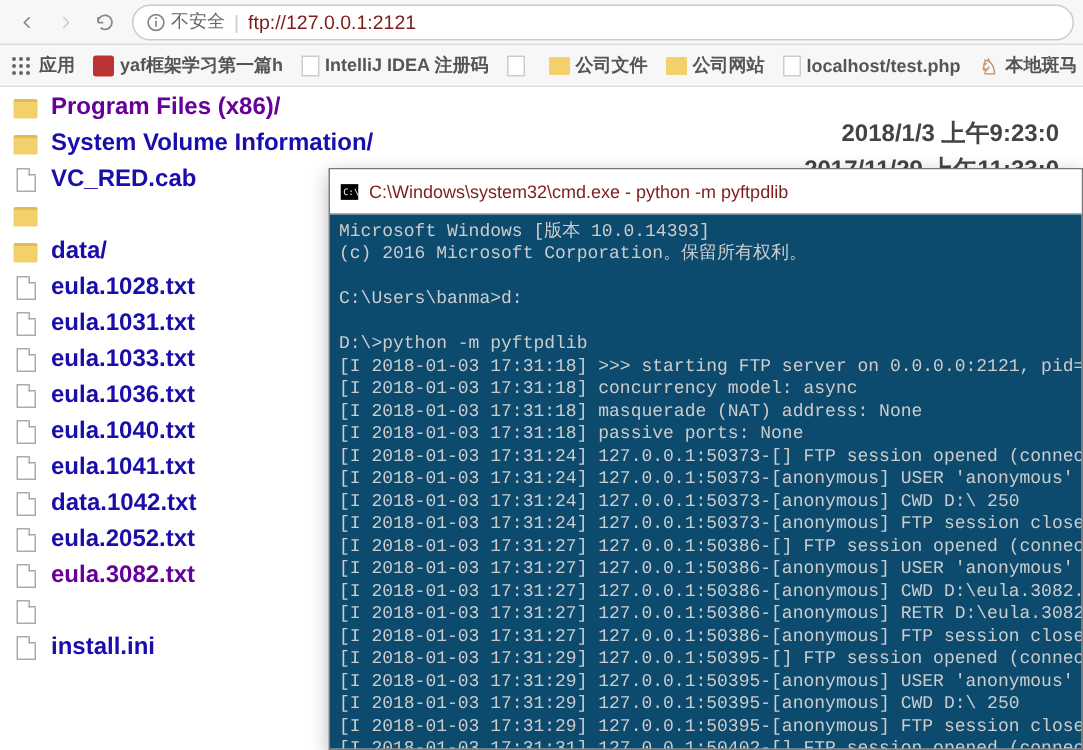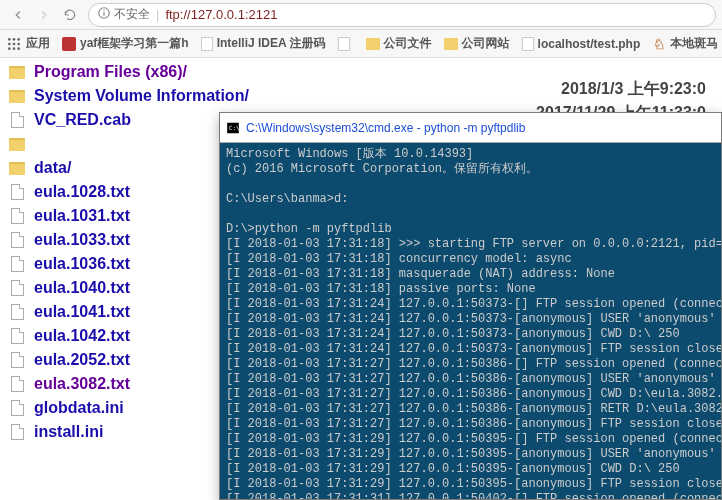--- a/index.html
+++ b/index.html
@@ -1,21 +1,21 @@
 <!DOCTYPE html>
 <html><head>
   <meta charset="utf-8">
   <style>
     * { margin: 0; padding: 0; box-sizing: border-box; }
     body { font-family: Arial, "Microsoft YaHei", sans-serif; font-size: 13px; width: 722px; height: 500px; overflow: hidden; background: #fff; position: relative; }
     .toolbar { height: 30px; background: #f7f7f7; display: flex; align-items: center; padding: 0 6px; border-bottom: 1px solid #ddd; }
     .nav-btn { width: 24px; height: 24px; display: flex; align-items: center; justify-content: center; color: #888; margin-right: 2px; cursor: pointer; }
     .nav-btn svg { width: 14px; height: 14px; }
     .addr-box { flex: 1; height: 24px; background: #fff; border: 1px solid #ccc; border-radius: 14px; display: flex; align-items: center; padding: 0 8px; margin-left: 4px; }
-    .insecure-badge { display: flex; align-items: flex-start; color: #666; font-size: 12px; margin-right: 6px; }
+    .insecure-badge { display: flex; align-items: center; color: #666; font-size: 12px; margin-right: 6px; }
     .insecure-badge svg { width: 14px; height: 14px; margin-right: 3px; fill: #888; }
     .url-text { color: #7f1d1d; font-size: 13px; }
     .bookmarks { height: 28px; background: #f7f7f7; display: flex; align-items: center; padding: 0 6px; border-bottom: 1px solid #ddd; font-size: 12px; overflow: hidden; white-space: nowrap; font-weight: bold; }
     .bm-item { display: flex; align-items: center; margin-right: 12px; color: #555; cursor: pointer; }
     .bm-icon { width: 16px; height: 16px; margin-right: 4px; display: flex; align-items: center; justify-content: center; }
     .bm-apps { fill: #666; }
     .bm-red { background: #b33; width: 14px; height: 14px; border-radius: 2px; }
     .bm-page { border: 1px solid #ccc; width: 12px; height: 14px; background: #fff; }
     .bm-folder { background: #f2d06b; width: 14px; height: 12px; border-radius: 1px; }
     .bm-horse { width: 14px; height: 14px; color: #c99165; font-size: 14px; }
@@ -25,21 +25,21 @@
     .row { display: flex; align-items: center; height: 24px; font-size: 16px; font-weight: bold; }
     .row .ficon { width: 18px; height: 18px; margin-right: 8px; display: flex; align-items: center; justify-content: center; }
     .row .name { color: #1a0dab; flex: 0 0 340px; }
     .row .name.visited { color: #660099; }
     .row .size { flex: 0 0 120px; text-align: right; color: #444; }
     .row .date { flex: 1; text-align: right; color: #444; padding-right: 8px; margin-top: 35px; }
     .folder-ico { background: #f2d06b; width: 16px; height: 13px; border-radius: 1px; border-top: 2px solid #e0be52; }
     .file-ico { width: 13px; height: 16px; background: #fff; border: 1px solid #aaa; position: relative; }
     .file-ico::after { content: ""; position: absolute; right: -1px; top: -1px; width: 4px; height: 4px; background: #fff; border-left: 1px solid #aaa; border-bottom: 1px solid #aaa; }
     .cmd-window { position: absolute; left: 219px; top: 54px; width: 503px; height: 388px; background: #fff; border: 1px solid #7a7a7a; box-shadow: 0 4px 12px rgba(0,0,0,.3); }
-    .cmd-title { height: 30px; background: #fff; display: flex; align-items: center; color: #1d4ed8; font-size: 12px; padding: 0 6px; border-bottom: 1px solid #aaa; }
+    .cmd-title { height: 30px; background: #fff; display: flex; align-items: center; color: #7f1d1d; font-size: 12px; padding: 0 6px; border-bottom: 1px solid #aaa; }
     .cmd-title svg { width: 14px; height: 14px; margin-right: 6px; }
     .cmd-body { height: calc(100% - 30px); background: #0c4a6e; color: #ccc; font-family: "Consolas","Courier New",monospace; font-size: 12px; padding: 4px 6px; overflow: hidden; white-space: pre; line-height: 15px; }
   </style>
 </head>
 <body>
 
 <div class="toolbar">
   <div class="nav-btn">
       <svg viewBox="0 0 24 24">
         <path d="M15 6l-6 6 6 6" stroke="#888" stroke-width="2" fill="none"></path>
@@ -205,21 +205,21 @@
           <span class="file-ico"></span>
         </span>
         <a class="name">eula.1041.txt</a>
         <span class="size"></span>
         <span class="date"></span>
       </div>
       <div class="row">
         <span class="ficon">
           <span class="file-ico"></span>
         </span>
-        <a class="name">eula.1042.txt</a>
+        <a class="name">data.1042.txt</a>
         <span class="size"></span>
         <span class="date"></span>
       </div>
       <div class="row">
         <span class="ficon">
           <span class="file-ico"></span>
         </span>
         <a class="name">eula.2052.txt</a>
         <span class="size"></span>
         <span class="date"></span>
@@ -229,21 +229,20 @@
           <span class="file-ico"></span>
         </span>
         <a class="name visited">eula.3082.txt</a>
         <span class="size"></span>
         <span class="date"></span>
       </div>
       <div class="row">
         <span class="ficon">
           <span class="file-ico"></span>
         </span>
-        <a class="name">globdata.ini</a>
         <span class="size"></span>
         <span class="date"></span>
       </div>
       <div class="row">
         <span class="ficon">
           <span class="file-ico"></span>
         </span>
         <a class="name">install.ini</a>
         <span class="size"></span>
         <span class="date"></span>

